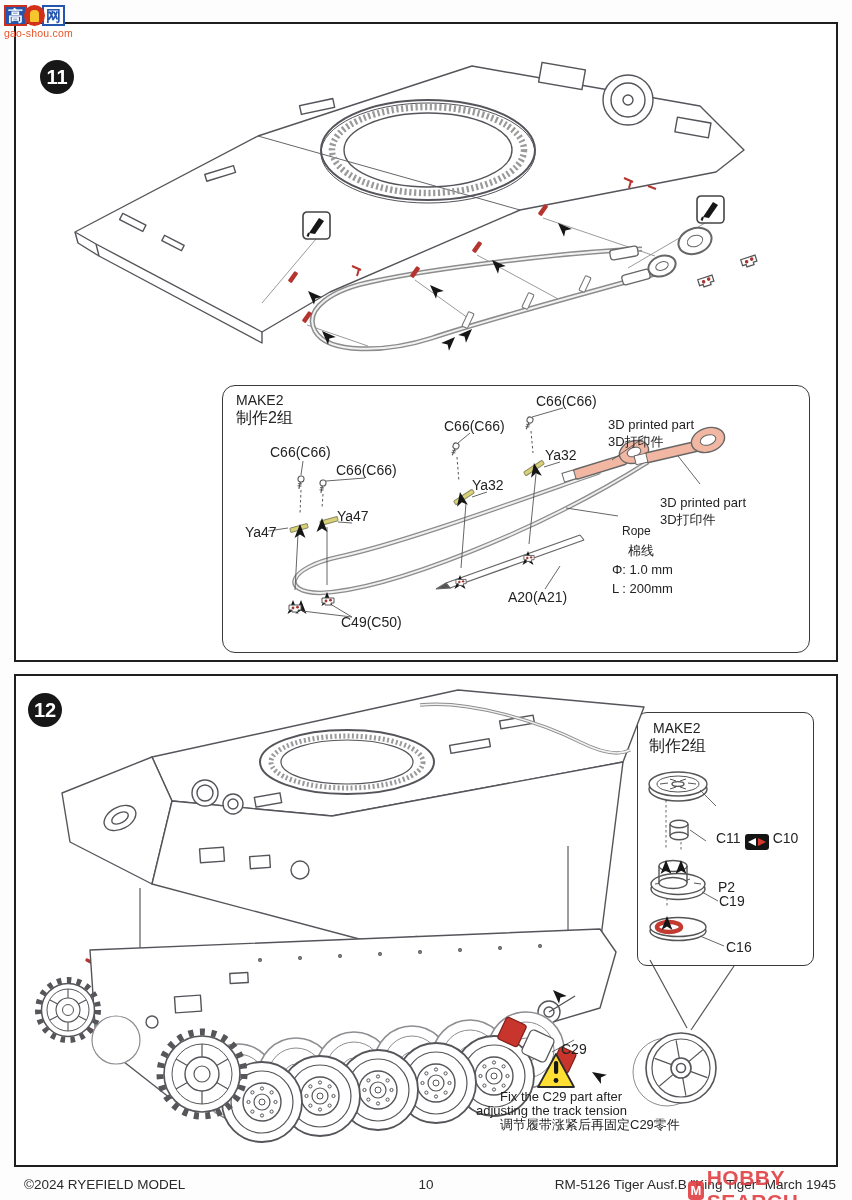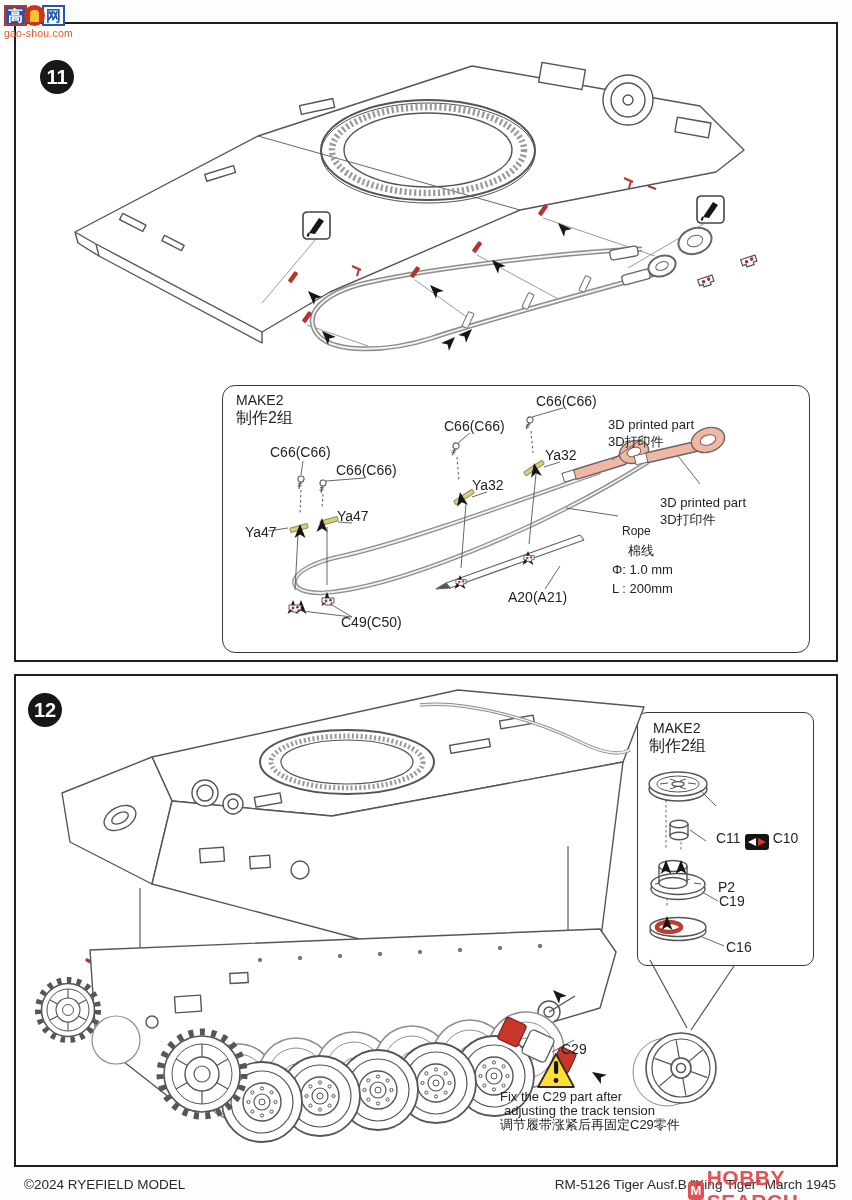--- a/index.html
+++ b/index.html
@@ -423,24 +423,25 @@
     <span>C11</span><span class="swap">
         <span class="tl"></span>
         <span class="tr"></span>
       </span><span>C10</span>
   </div>
   <div class="lbl" style="left:706px;top:879px;margin-left:12px;">P2</div>
   <div class="lbl" style="left:719px;top:893px;">C19</div>
   <div class="lbl" style="left:726px;top:939px;">C16</div>
   <div class="lbl" style="left:561px;top:1041px;">C29</div>
   <div class="lbl sm" style="left:500px;top:1089px;">Fix the C29 part after</div>
-  <div class="lbl sm" style="left:504px;top:1103px;">adjusting the track tension</div>
+  <div class="lbl sm" style="left:476px;top:1103px;">adjusting the track tension</div>
   <div class="lbl sm" style="left:500px;top:1117px;">调节履带涨紧后再固定C29零件</div>
 
   <div class="footer-item f-copy">©2024 RYEFIELD MODEL</div>
+  <div class="footer-item f-page">10</div>
   <div class="footer-item f-kit">RM-5126 Tiger Ausf.B "King Tiger" March 1945</div>
 
   <div class="gs">
     <div class="gs-row">
       <span class="gs-cn1">高</span>
       <span class="gs-gear">
           <span class="gs-thumb"></span>
         </span>
       <span class="gs-cn2">网</span>
     </div>

